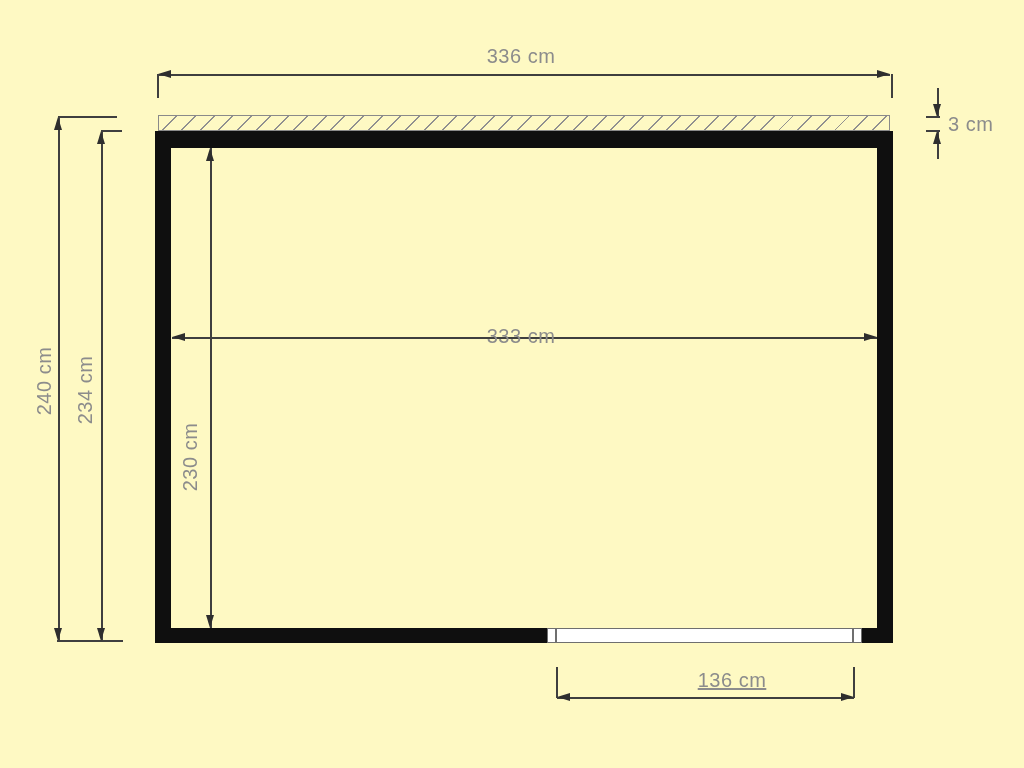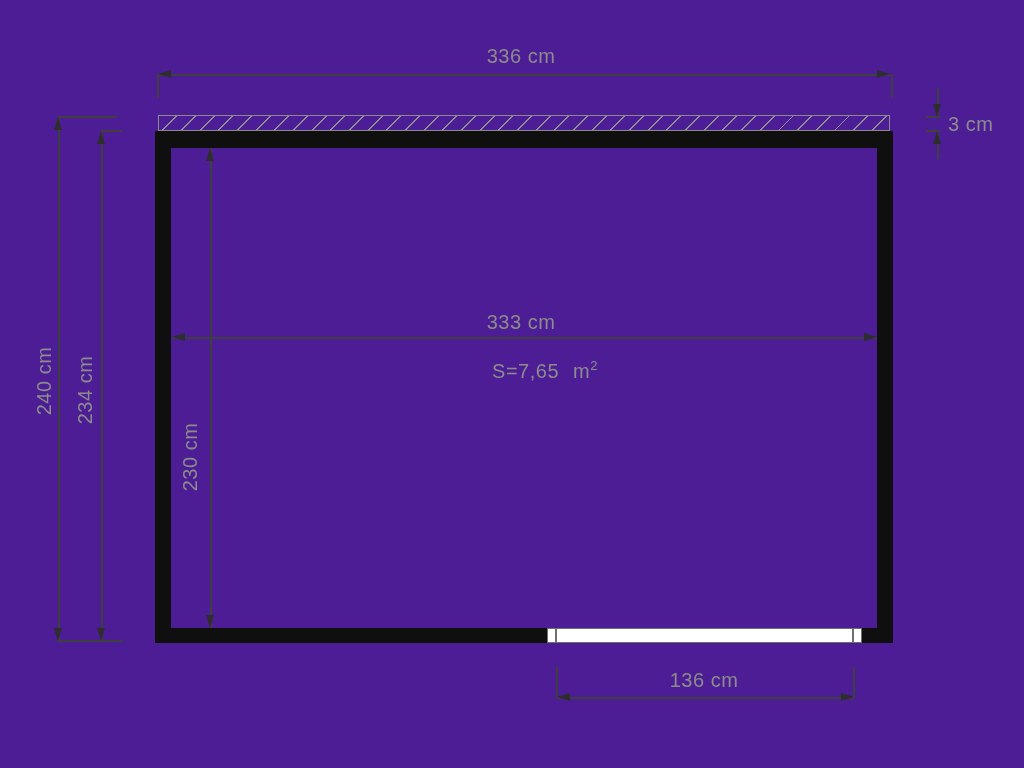--- a/index.html
+++ b/index.html
@@ -1,18 +1,18 @@
 <!DOCTYPE html>
 <html><head>
 <meta charset="utf-8">
 <title>Floor plan</title>
 <style>
   html,body { margin:0; padding:0; background:#ffffff; }
   .canvas {
-    position:relative; width:1024px; height:768px; background:#4c1d95;
+    position:relative; width:1024px; height:768px; background:#fef9c3;
     font-family:"Liberation Sans", sans-serif; overflow:hidden;
   }
   .wall  { position:absolute; background:#0f0f0f; }
   .lineh { position:absolute; height:1.5px; background:#3f3f3f; }
   .linev { position:absolute; width:1.5px;  background:#3f3f3f; }
   .roof  {
     position:absolute; left:158px; top:115px; width:732px; height:16px;
     box-sizing:border-box; border:1px solid #8a8a8a;
     background:repeating-linear-gradient(135deg, transparent 0 12px, #909090 12px 13.2px);
   }
@@ -90,29 +90,26 @@
     <div class="linev" style="left:210px;top:148px;height:480px;"></div>
     <div class="arr arr-up" style="left:206px;top:148px;"></div>
     <div class="arr arr-down" style="left:206px;top:615px;"></div>
     <div class="dimtext vtext" style="left:190px;top:457px;">230 cm</div>
   </div>
 
   <div>
     <div class="lineh" style="left:172px;top:337px;width:705px;"></div>
     <div class="arr arr-left" style="left:172px;top:333px;"></div>
     <div class="arr arr-right" style="left:864px;top:333px;"></div>
-    <div class="dimtext htext" style="left:421px;top:310px;">333 cm</div>
+    <div class="dimtext htext" style="left:421px;top:324px;">333 cm</div>
   </div>
 
-  <div class="dimtext htext" style="left:445px;top:354px;">
-    <span>S=7,65</span><span class="unit-gap">m</span><sup>2</sup>
-  </div>
 
   <div>
     <div class="linev" style="left:556px;top:667px;height:31px;"></div>
     <div class="linev" style="left:853px;top:667px;height:31px;"></div>
     <div class="lineh" style="left:557px;top:697px;width:297px;"></div>
     <div class="arr arr-left" style="left:557px;top:693px;"></div>
     <div class="arr arr-right" style="left:841px;top:693px;"></div>
-    <div class="dimtext htext" style="left:604px;top:668px;">136 cm</div>
+    <div class="dimtext htext" style="left:632px;top:668px;text-decoration:underline;">136 cm</div>
   </div>
 
 </div>
 
 </body></html>

